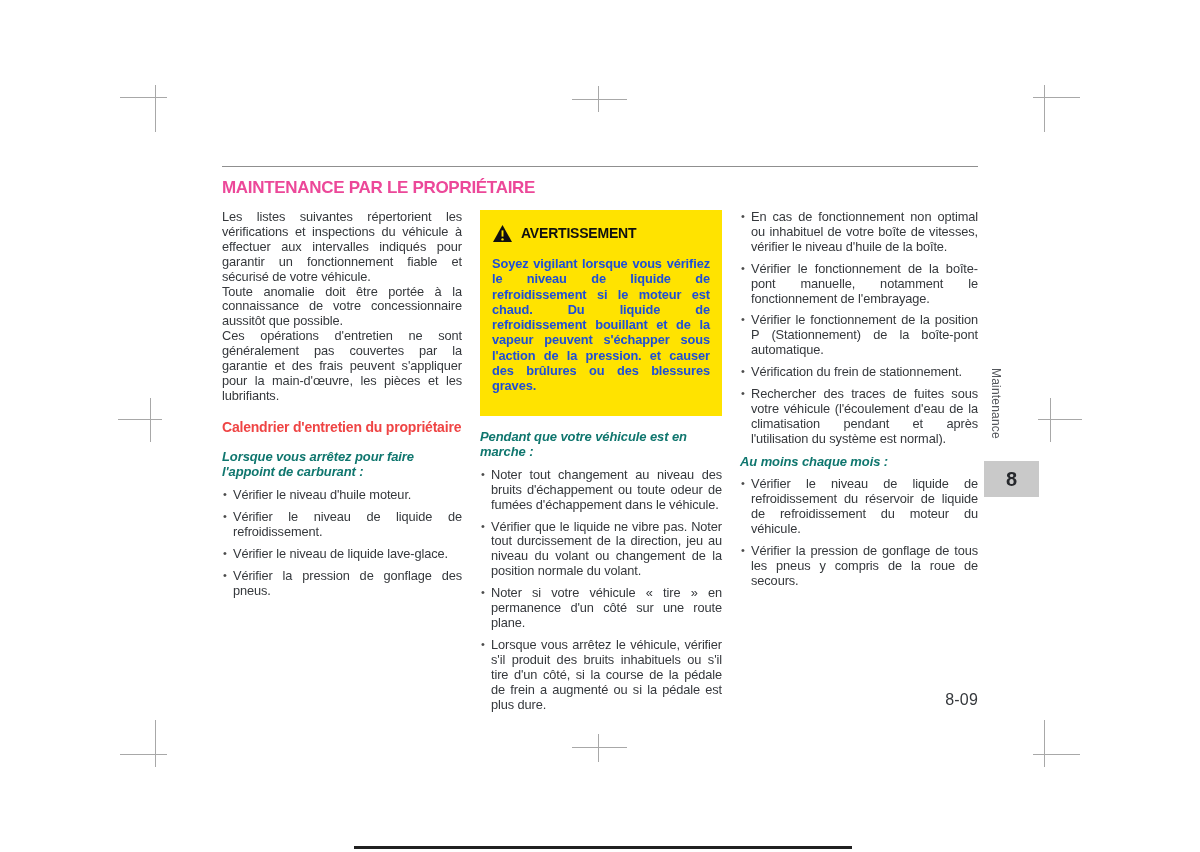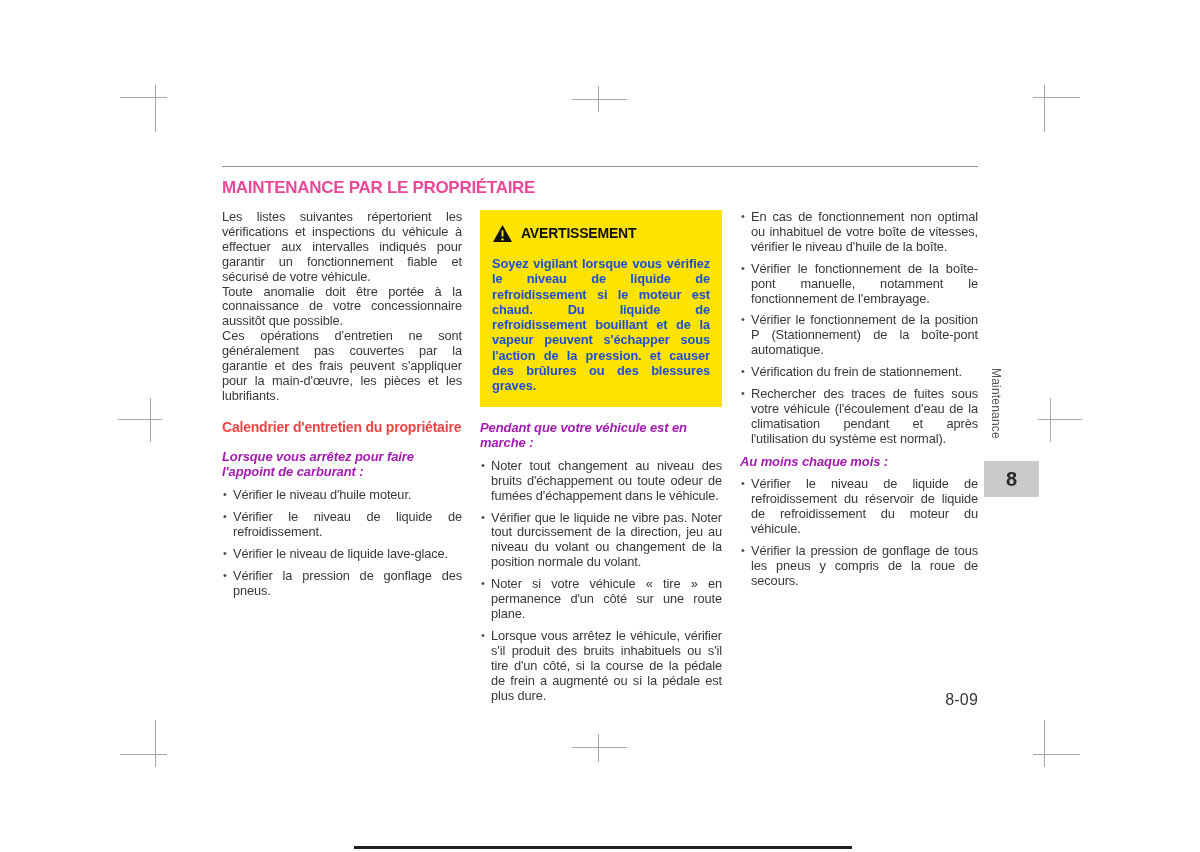--- a/index.html
+++ b/index.html
@@ -31,33 +31,33 @@
   .col1 { left:222px; width:240px; }
   .col2 { left:480px; width:242px; }
   .col3 { left:740px; width:238px; }
 
   h2.section {
     font-size:14px; line-height:17px; font-weight:bold; color:#ef4444;
     margin:15px 0 10px; text-align:left; letter-spacing:-0.2px;
   }
   h3.sub {
     font-size:13px; line-height:15.6px; font-weight:bold; font-style:italic;
-    color:#a21caf; margin:13px 0 8px; text-align:left; letter-spacing:-0.1px;
+    color:#0f766e; margin:13px 0 8px; text-align:left; letter-spacing:-0.1px;
   }
   .col3 h3.sub { margin-top:4px; }
 
   ul.bullets { list-style:none; }
   ul.bullets li { position:relative; padding-left:11px; margin-bottom:7px; }
   ul.bullets li::before {
     content:"\2022"; position:absolute; left:1px; top:-1px;
     color:#4c4c4c; font-size:11px;
   }
 
   .warnbox {
-    background:#ffe300; padding:14px 12px 13px; margin-bottom:12px;
+    background:#ffe300; padding:14px 12px 22px; margin-bottom:12px;
   }
   .warnhead {
     display:flex; align-items:center; gap:8px;
     font-weight:bold; font-size:14px; color:#101010; margin-bottom:13px;
     letter-spacing:-0.2px; text-align:left;
   }
   .warnbody {
     font-weight:bold; font-size:12.8px; line-height:15.3px;
     color:#1d4ed8; text-align:justify; letter-spacing:-0.1px;
   }

